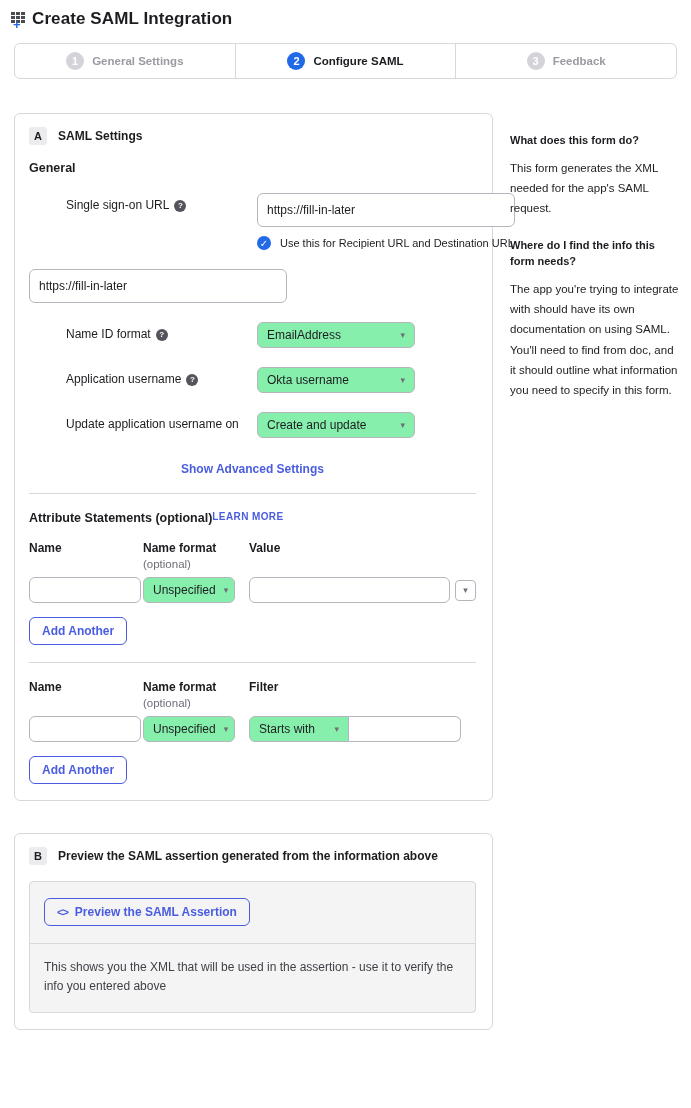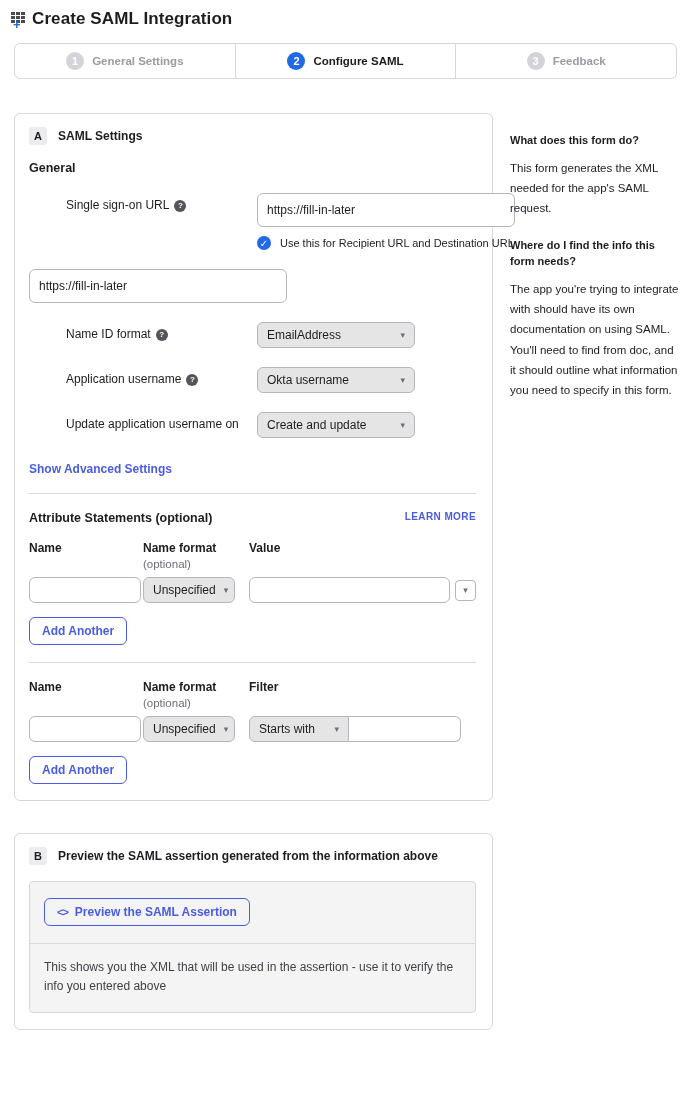--- a/index.html
+++ b/index.html
@@ -59,33 +59,33 @@
     padding: 16px 9px; font-size: 12px; font-family: "Liberation Sans", sans-serif;
     color: #1d1d21; background: #fff; outline: none; }
   .hint { color: #6e6e78; font-size: 11.5px; margin-top: 6px; }
 
   .checkbox-row { display: flex; align-items: center; gap: 9px; margin-top: 9px; cursor: pointer; }
   .checkbox { width: 14px; height: 14px; border-radius: 50%; background: #2269e8;
     color: #fff; font-size: 10px; display: flex; align-items: center;
     justify-content: center; flex: none; }
   .checkbox-label { font-size: 11px; }
 
-  .select { height: 26px; border: 1px solid #b5b5bd; border-radius: 6px; background: #e5e5e5;
+  .select { height: 26px; border: 1px solid #b5b5bd; border-radius: 6px; background: #86efac;
     display: inline-flex; align-items: center; justify-content: space-between;
     padding: 0 9px; font-size: 12px; cursor: pointer; }
   .select .caret { color: #6e6e78; font-size: 9px; margin-left: 8px; }
   .select-md { width: 158px; }
 
   .link { color: #4a5ce0; font-weight: bold; font-size: 12px; text-decoration: none; cursor: pointer; }
-  .advanced-row { text-align: left; margin: 24px 0 2px 0; }
+  .advanced-row { text-align: center; margin: 24px 0 2px 0; }
 
   .divider { border: none; border-top: 1px solid #d7d7dc; margin: 17px 0; }
 
   
-  .attr-head-row { display: flex; align-items: flex-start; justify-content: space-between;
+  .attr-head-row { display: flex; align-items: flex-start; 
     margin-bottom: 16px; }
   .attr-title { font-size: 12.5px; font-weight: bold; }
   .learn-more { color: #4a5ce0; font-size: 10px; font-weight: bold; letter-spacing: .4px;
     text-decoration: none; cursor: pointer; }
 
   .attr-cols { display: flex; margin-bottom: 7px; }
   .attr-col-h { font-size: 12px; font-weight: bold; }
   .attr-col-h .opt { display: block; font-weight: normal; color: #6e6e78; font-size: 11.5px;
     margin-top: 3px; }
   .c1 { width: 114px; flex: none; }

